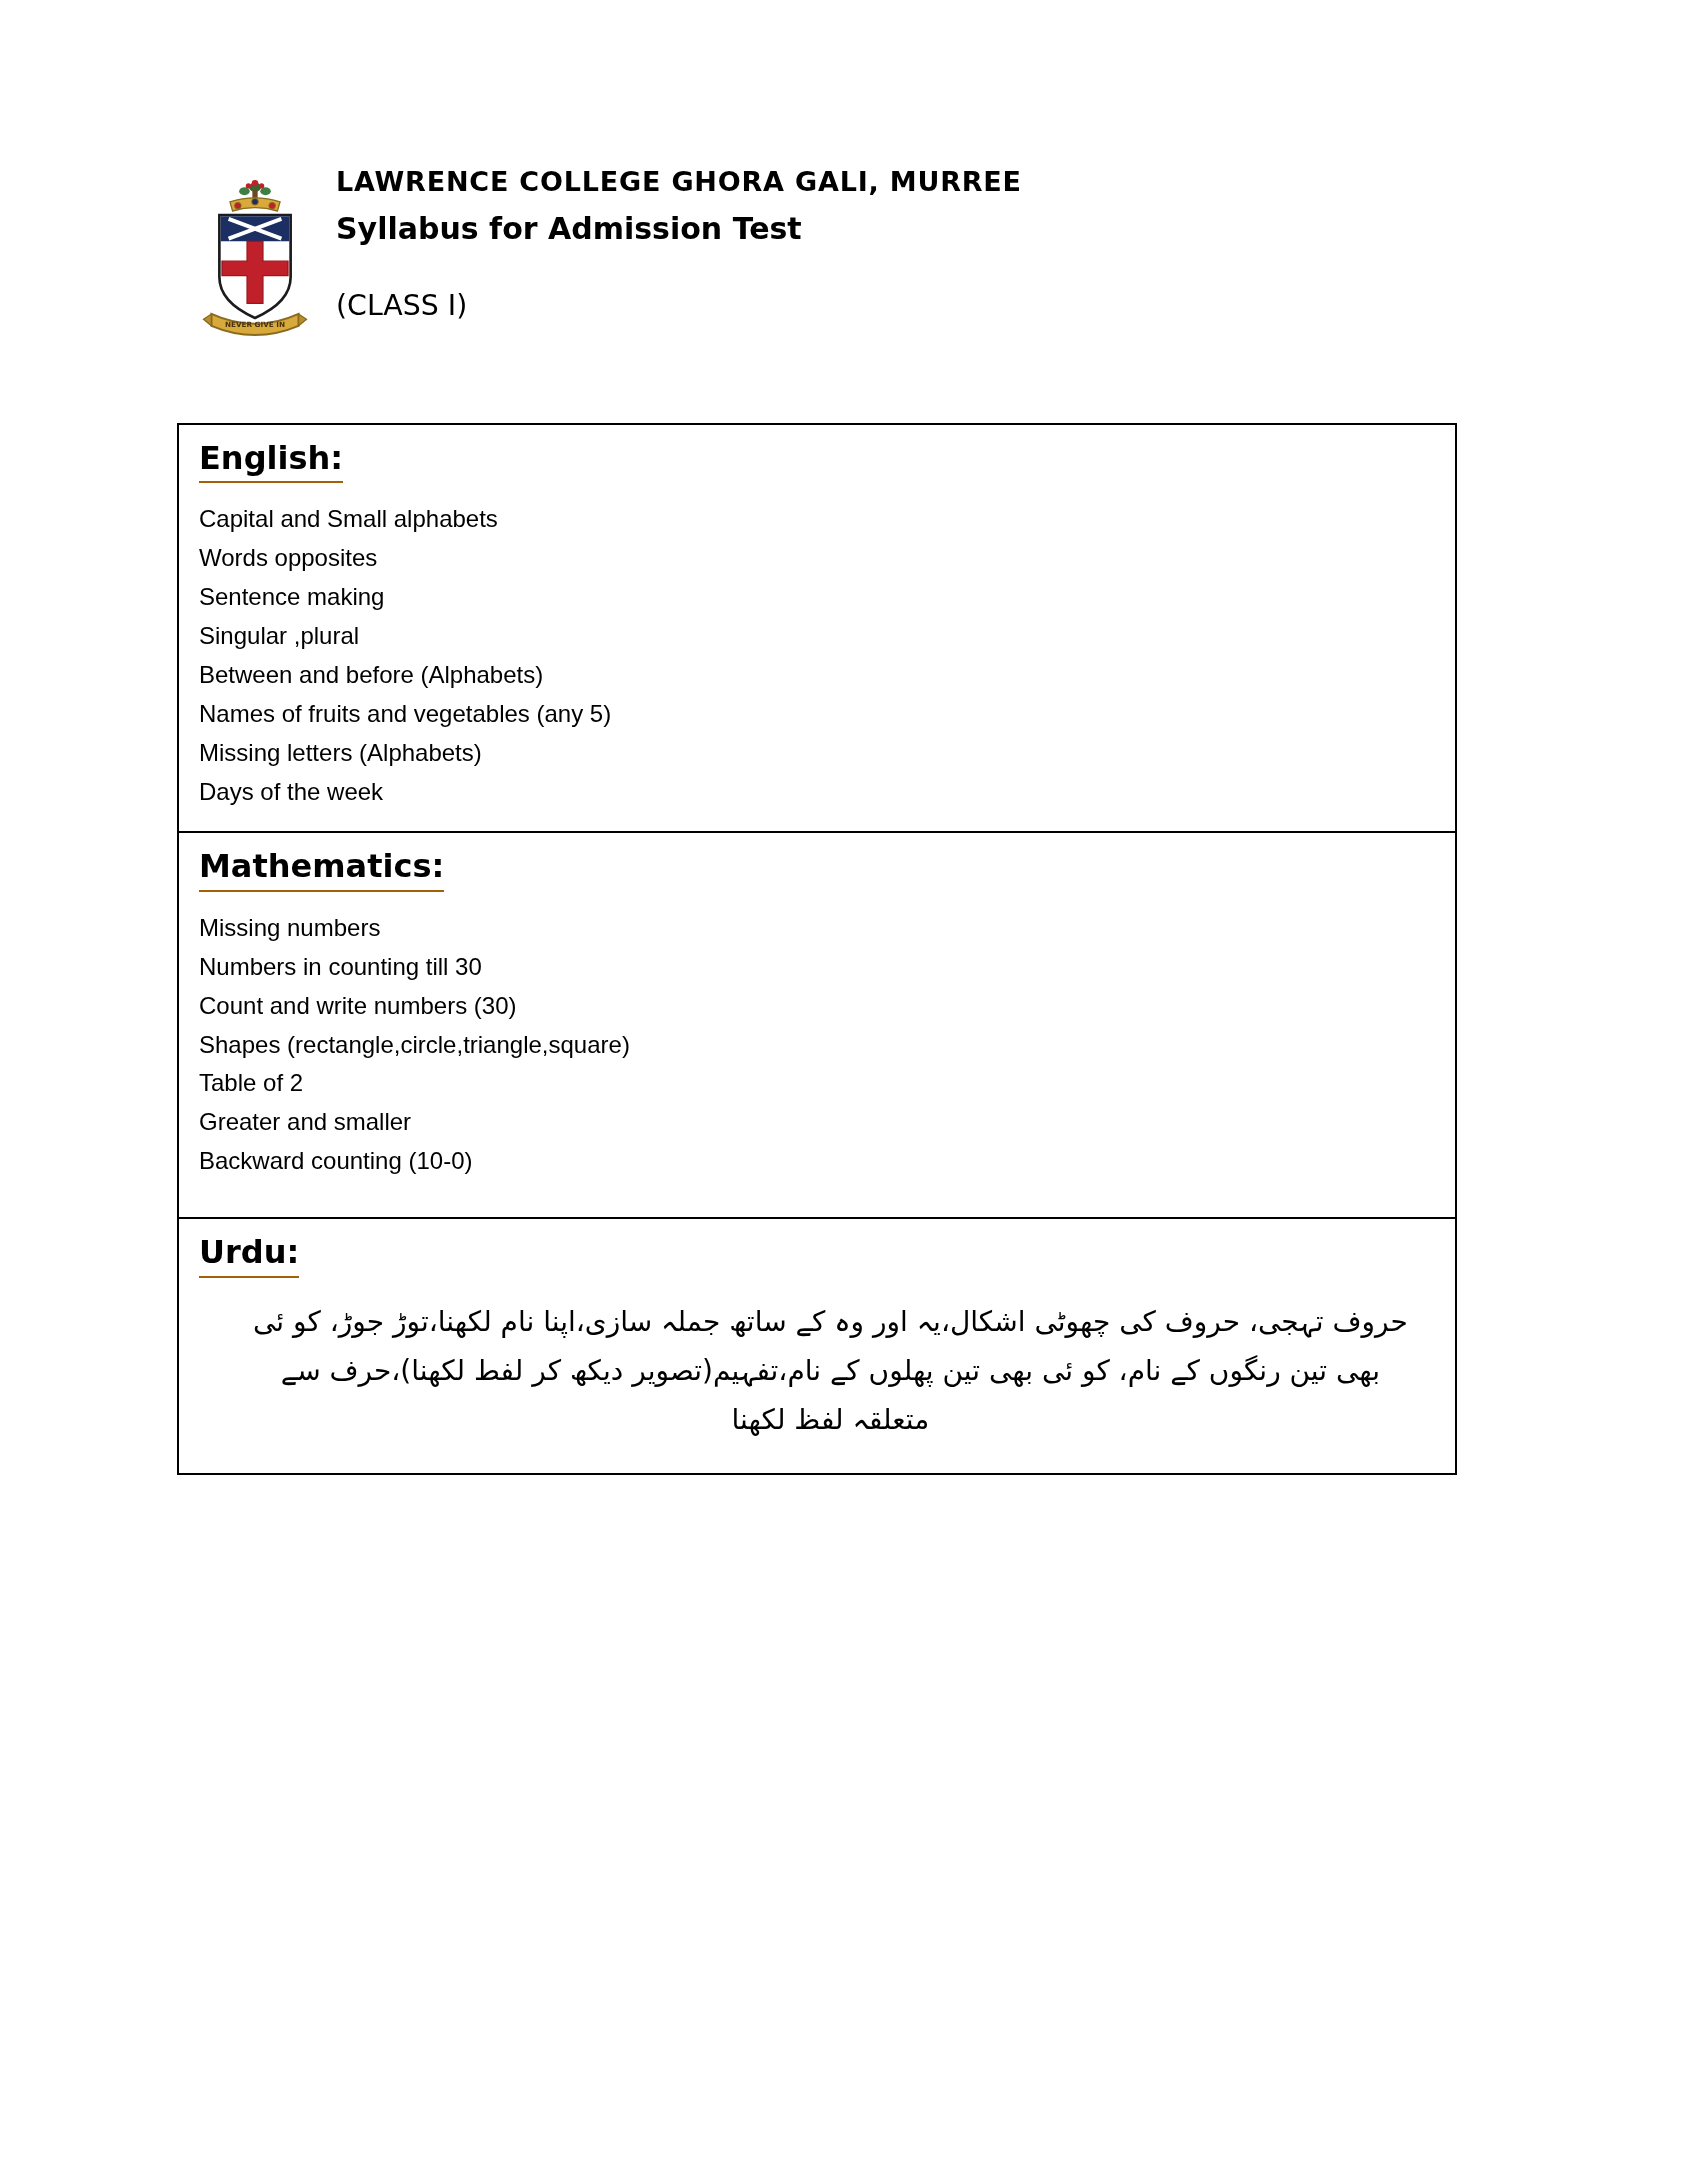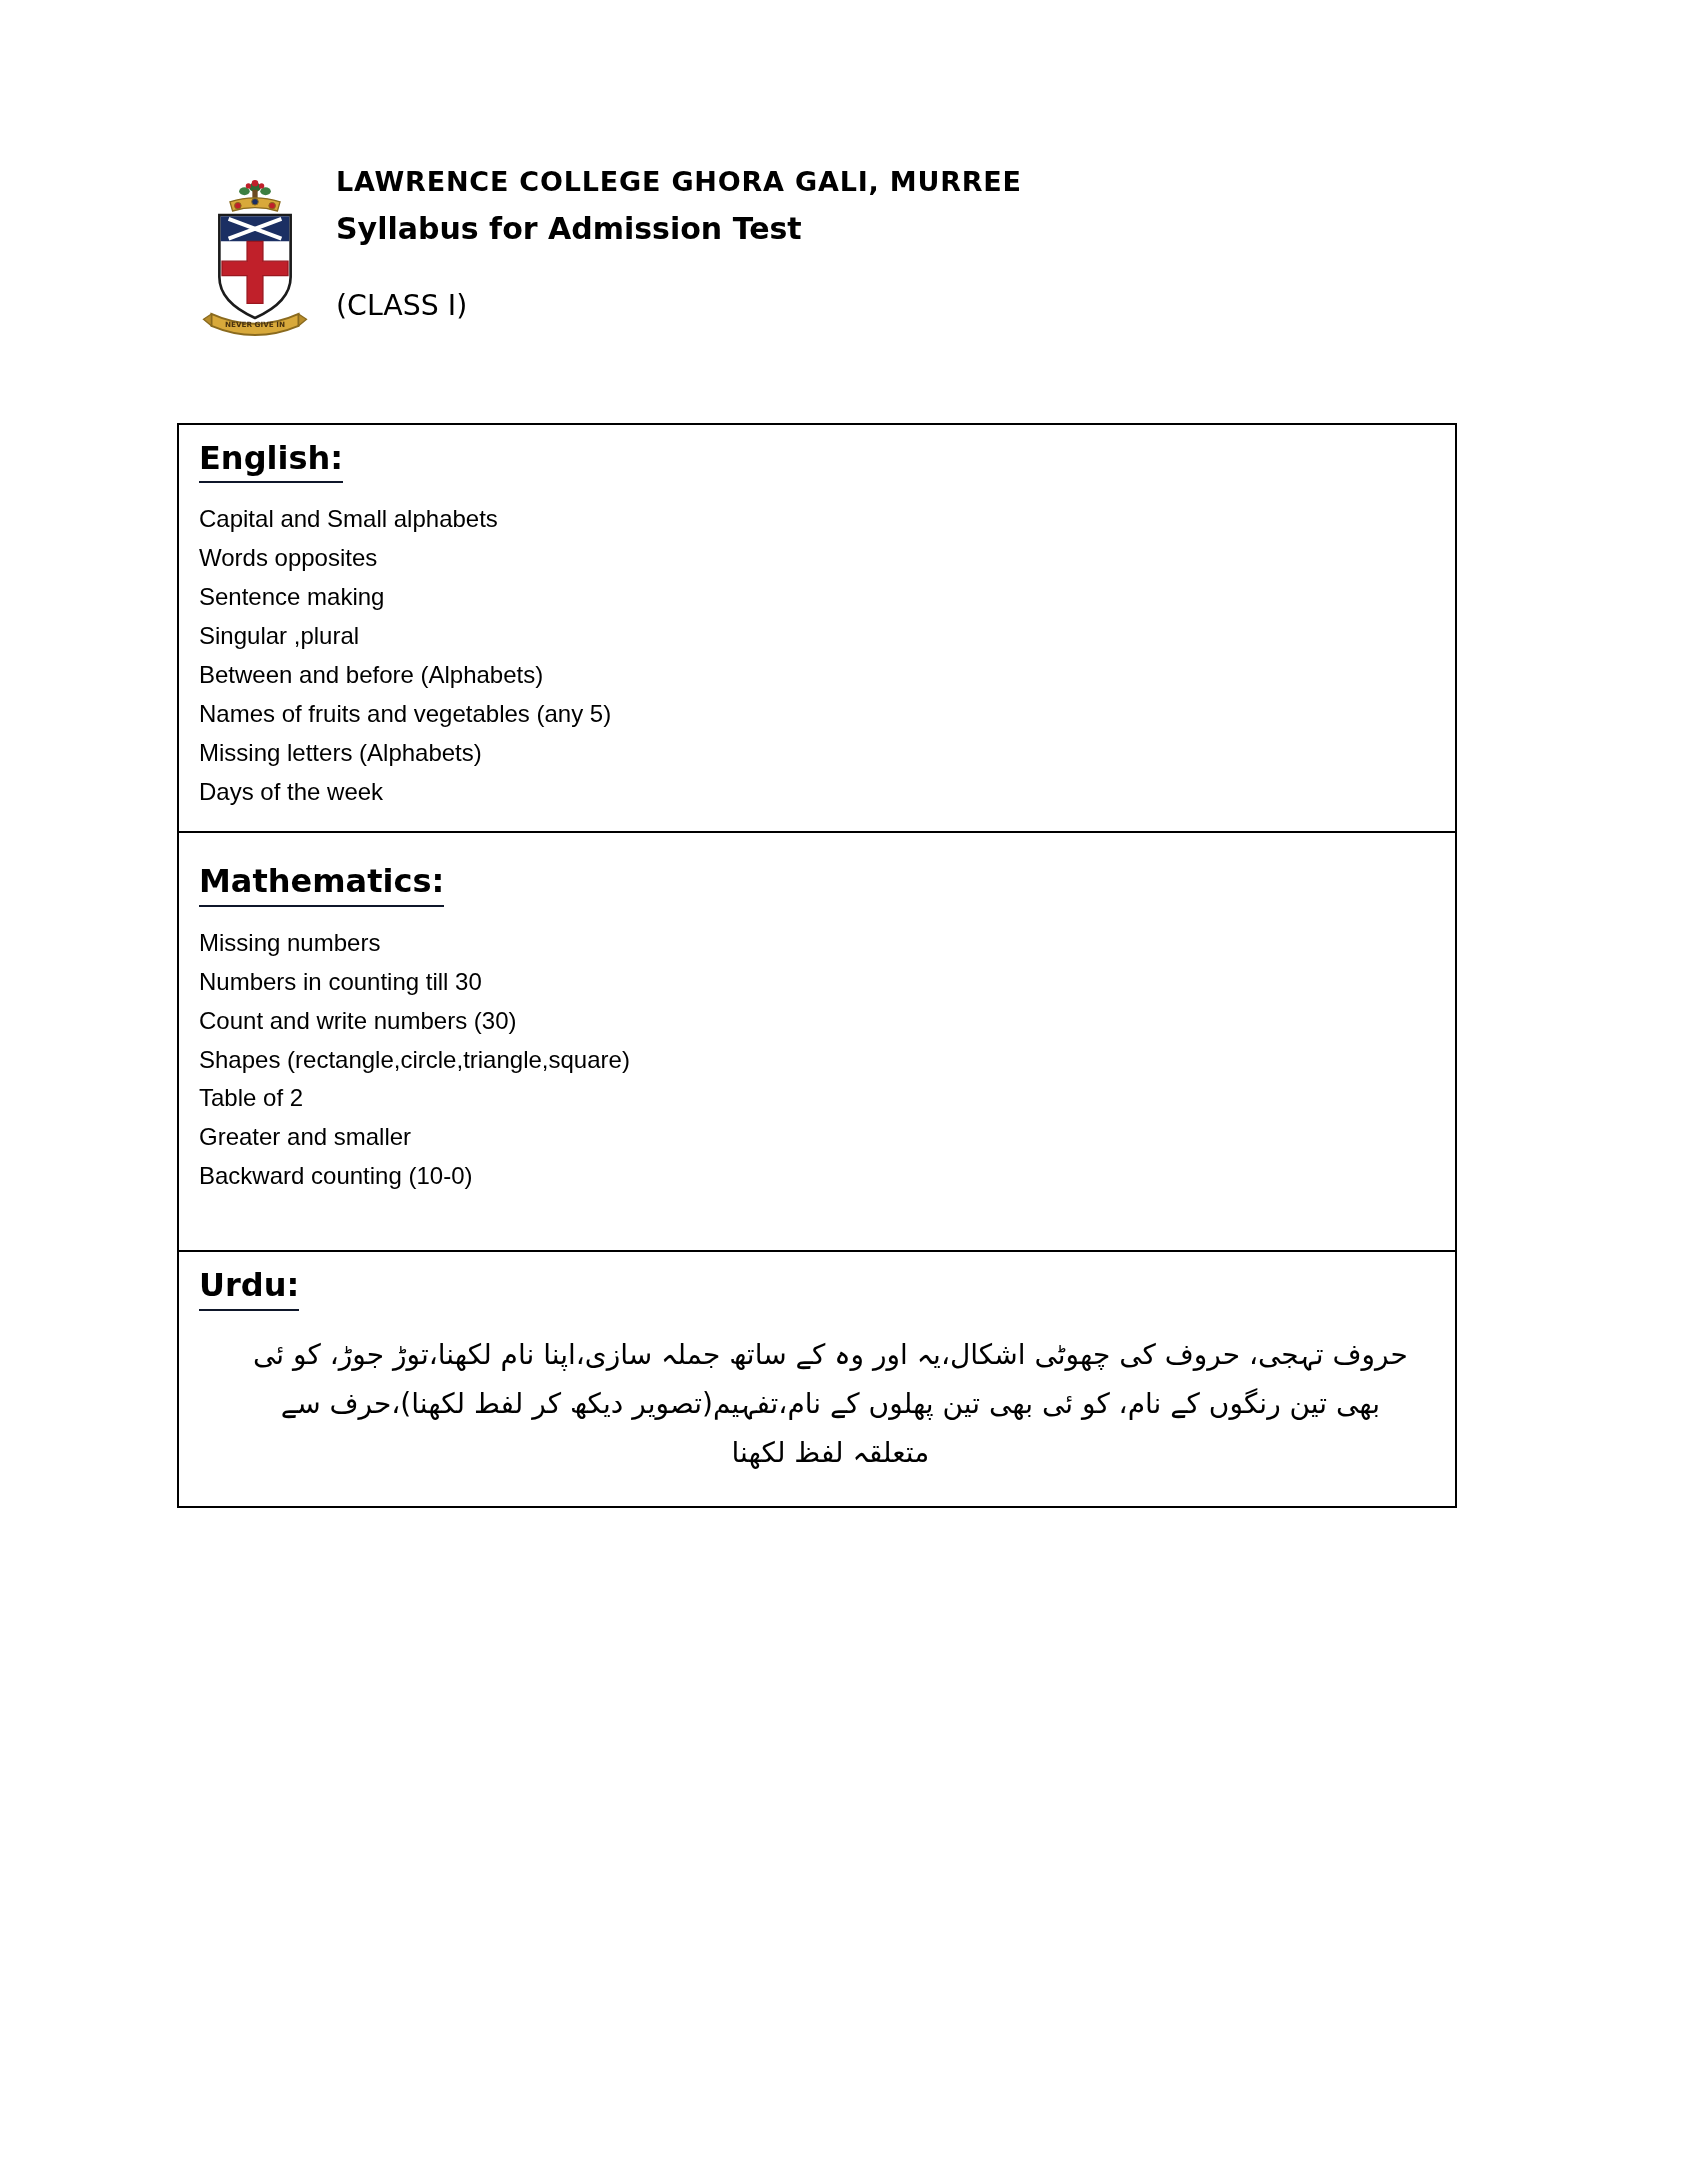--- a/index.html
+++ b/index.html
@@ -87,21 +87,21 @@
   }
   .section:last-child {
     border-bottom: none;
   }
   .section-heading {
     font-family: "DejaVu Sans", sans-serif;
     font-weight: bold;
     font-size: 32px;
     line-height: 1.35;
     display: inline-block;
-    border-bottom: 2px solid #0f172a;
+    border-bottom: 2px solid #a16207;
     padding-bottom: 1.3px;
     margin-bottom: 17px;
   }
   .items {
     margin: 0;
     padding: 0;
     list-style: none;
   }
   .items li {
     font-family: "Liberation Sans", sans-serif;
@@ -116,21 +116,21 @@
     text-align: center;
     font-family: "DejaVu Sans", sans-serif;
     font-size: 28px;
     line-height: 1.75;
     padding: 2.6px 13.2px 6.6px 40px;
   }
   .urdu-body p {
     margin: 0;
   }
 
-  .section-math { padding-bottom: 54px; margin-top: 15px; }
+  .section-math { padding-bottom: 36px; }
   .section-urdu { padding-bottom: 22.5px; }
 </style>
 </head>
 <body>
 
 <div class="page">
 
   <div class="header">
 
     <div class="crest">

